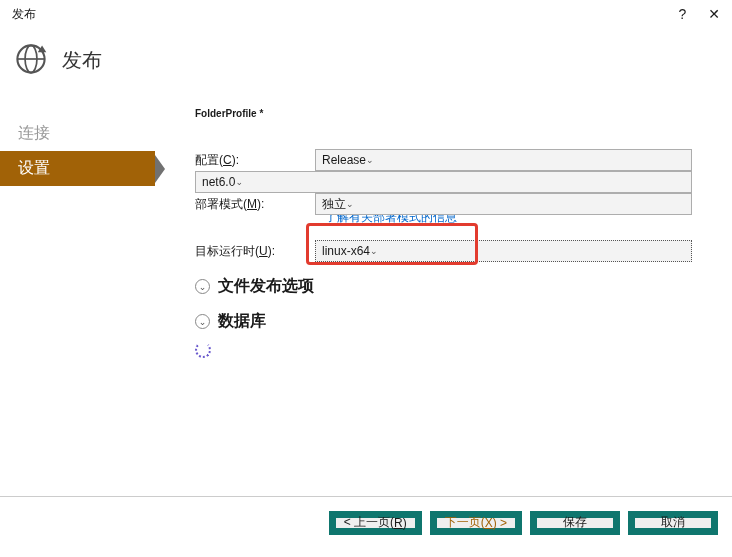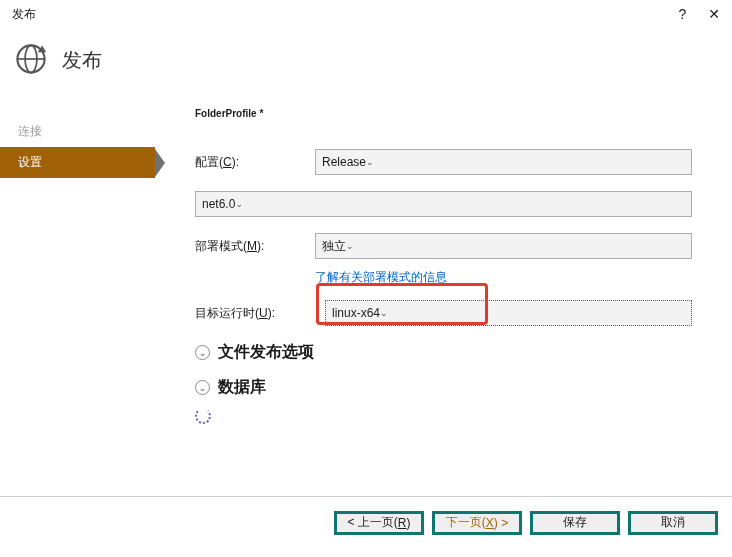--- a/index.html
+++ b/index.html
@@ -35,21 +35,21 @@
     .body {
       display: flex;
       height: 408px;
     }
     .sidebar {
       width: 155px;
       padding-top: 28px;
     }
     .sidebar-item {
       padding: 7px 18px;
-      font-size: 12px;
+      font-size: 16px;
       color: #999;
       cursor: default;
     }
     .sidebar-item.active {
       background: #a16207;
       color: #fff;
       position: relative;
     }
     .sidebar-item.active::after {
       content: "";
@@ -67,33 +67,33 @@
     }
     .profile-title {
       font-size: 10px;
       font-weight: bold;
       margin-bottom: 30px;
       margin-top: 12px;
     }
     .form-row {
       display: flex;
       align-items: center;
-      margin-bottom: 16px;
+      margin-bottom: 0;
     }
     .form-label {
       width: 120px;
       font-size: 12px;
     }
     .form-label .ul { text-decoration: underline; }
     .form-select {
       flex: 1;
       height: 22px;
       border: 1px solid #adadad;
       background: #f3f3f3;
-      padding: 12px 6px;
+      padding: 0 6px;
       font-size: 12px;
       display: flex;
       align-items: center;
       position: relative;
     }
     .form-select.dotted {
       border: 1px dotted #555;
     }
     .chev {
       font-size: 9px;
@@ -101,32 +101,33 @@
     }
     .link-info {
       margin-left: 120px;
       margin-bottom: 14px;
       margin-top: -6px;
     }
     .link-info a {
       color: #0066cc;
       text-decoration: none;
       font-size: 12px;
+      margin-left: 10px;
     }
     .highlight-box {
       position: absolute;
       border: 3px solid #e23b2e;
       border-radius: 4px;
       top: -18px;
       left: -10px;
       width: 172px;
       height: 42px;
       pointer-events: none;
     }
-    .runtime-row { position: relative; gap: 10px; }
+    .runtime-row { position: relative; }
     .expander {
       display: flex;
       align-items: center;
       gap: 8px;
       margin-bottom: 10px;
       margin-top: 14px;
       cursor: default;
     }
     .expander-icon {
       width: 15px; height: 15px;
@@ -157,21 +158,21 @@
       border-top: 1px solid #ccc;
       display: flex;
       align-items: center;
       justify-content: flex-end;
       gap: 8px;
       padding: 0 14px;
     }
     .btn {
       min-width: 90px;
       height: 24px;
-      border: 3px solid #0f766e;
+      border: 7px solid #0f766e;
       background: #efefef;
       font-size: 12px;
       padding: 0 8px;
       cursor: default;
       display: flex;
       align-items: center;
       justify-content: center;
     }
     .btn.disabled { color: #a16207; }
     .btn .ul { text-decoration: underline; }

